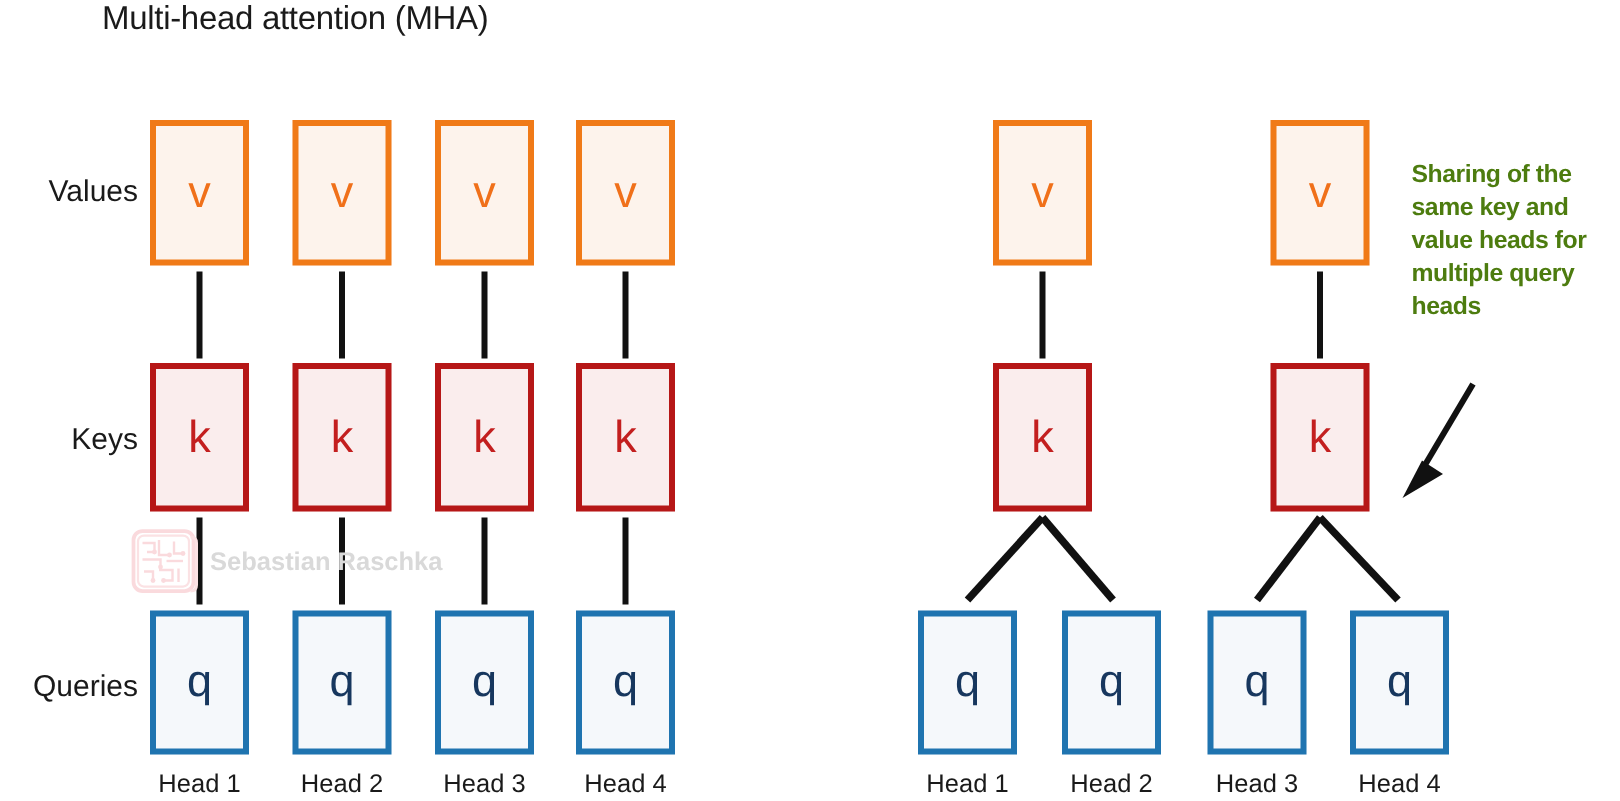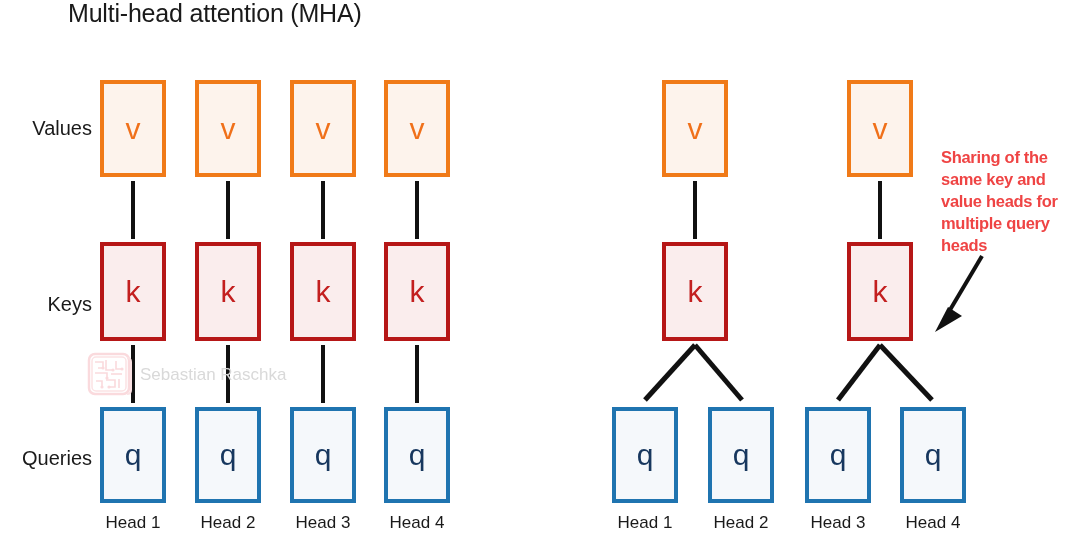--- a/index.html
+++ b/index.html
@@ -8,39 +8,39 @@
     background:#ffffff;
     font-family:"Liberation Sans", sans-serif;
     overflow:hidden;
     position:relative;
   }
   #stage{position:absolute;left:0;top:0;width:1080px;height:534px;}
 
   
   .panel-title{
     position:absolute;
-    font-size:25px;
+    font-size:22px;
     font-weight:400;
     color:#1a1a1a;
     white-space:nowrap;
     letter-spacing:-0.2px;
   }
   #title-mha{left:68px;top:-1px;}
   #title-gqa{left:613px;top:-1px;}
 
   
   .row-label{
     position:absolute;
     font-size:20px;
     color:#1a1a1a;
     white-space:nowrap;
     text-align:right;
   }
   #label-values{left:0px;top:117px;width:92px;text-align:right;}
-  #label-keys{left:0px;top:293px;width:92px;}
+  #label-keys{left:0px;top:282px;width:92px;}
   #label-queries{left:0px;top:447px;width:92px;}
 
   
   .cell{
     position:absolute;
     box-sizing:border-box;
     display:flex;
     align-items:center;
     justify-content:center;
     font-size:30px;
@@ -84,40 +84,40 @@
   }
 
   
   #annotation{
     position:absolute;
     left:941px;top:106px;
     width:140px;
     font-size:16.5px;
     font-weight:bold;
     line-height:1.33;
-    color:#ef4444;
+    color:#4d7c0f;
     letter-spacing:-0.3px;
-    margin-top:41px;
   }
 
   
   #watermark{
     position:absolute;
     left:86px;top:352px;
     display:flex;align-items:center;gap:6px;
     opacity:1;
   }
   #wm-logo{
     width:48px;height:46px;
     flex:0 0 auto;
   }
   #wm-text{
     font-size:17px;
     color:#d9d9d9;
     white-space:nowrap;
+    font-weight:bold;
   }
 </style>
 </head>
 <body>
 
 <div id="stage">
 
   <div class="panel-title" id="title-mha">Multi-head attention (MHA)</div>
 
   <div class="row-label" id="label-values">Values</div>

